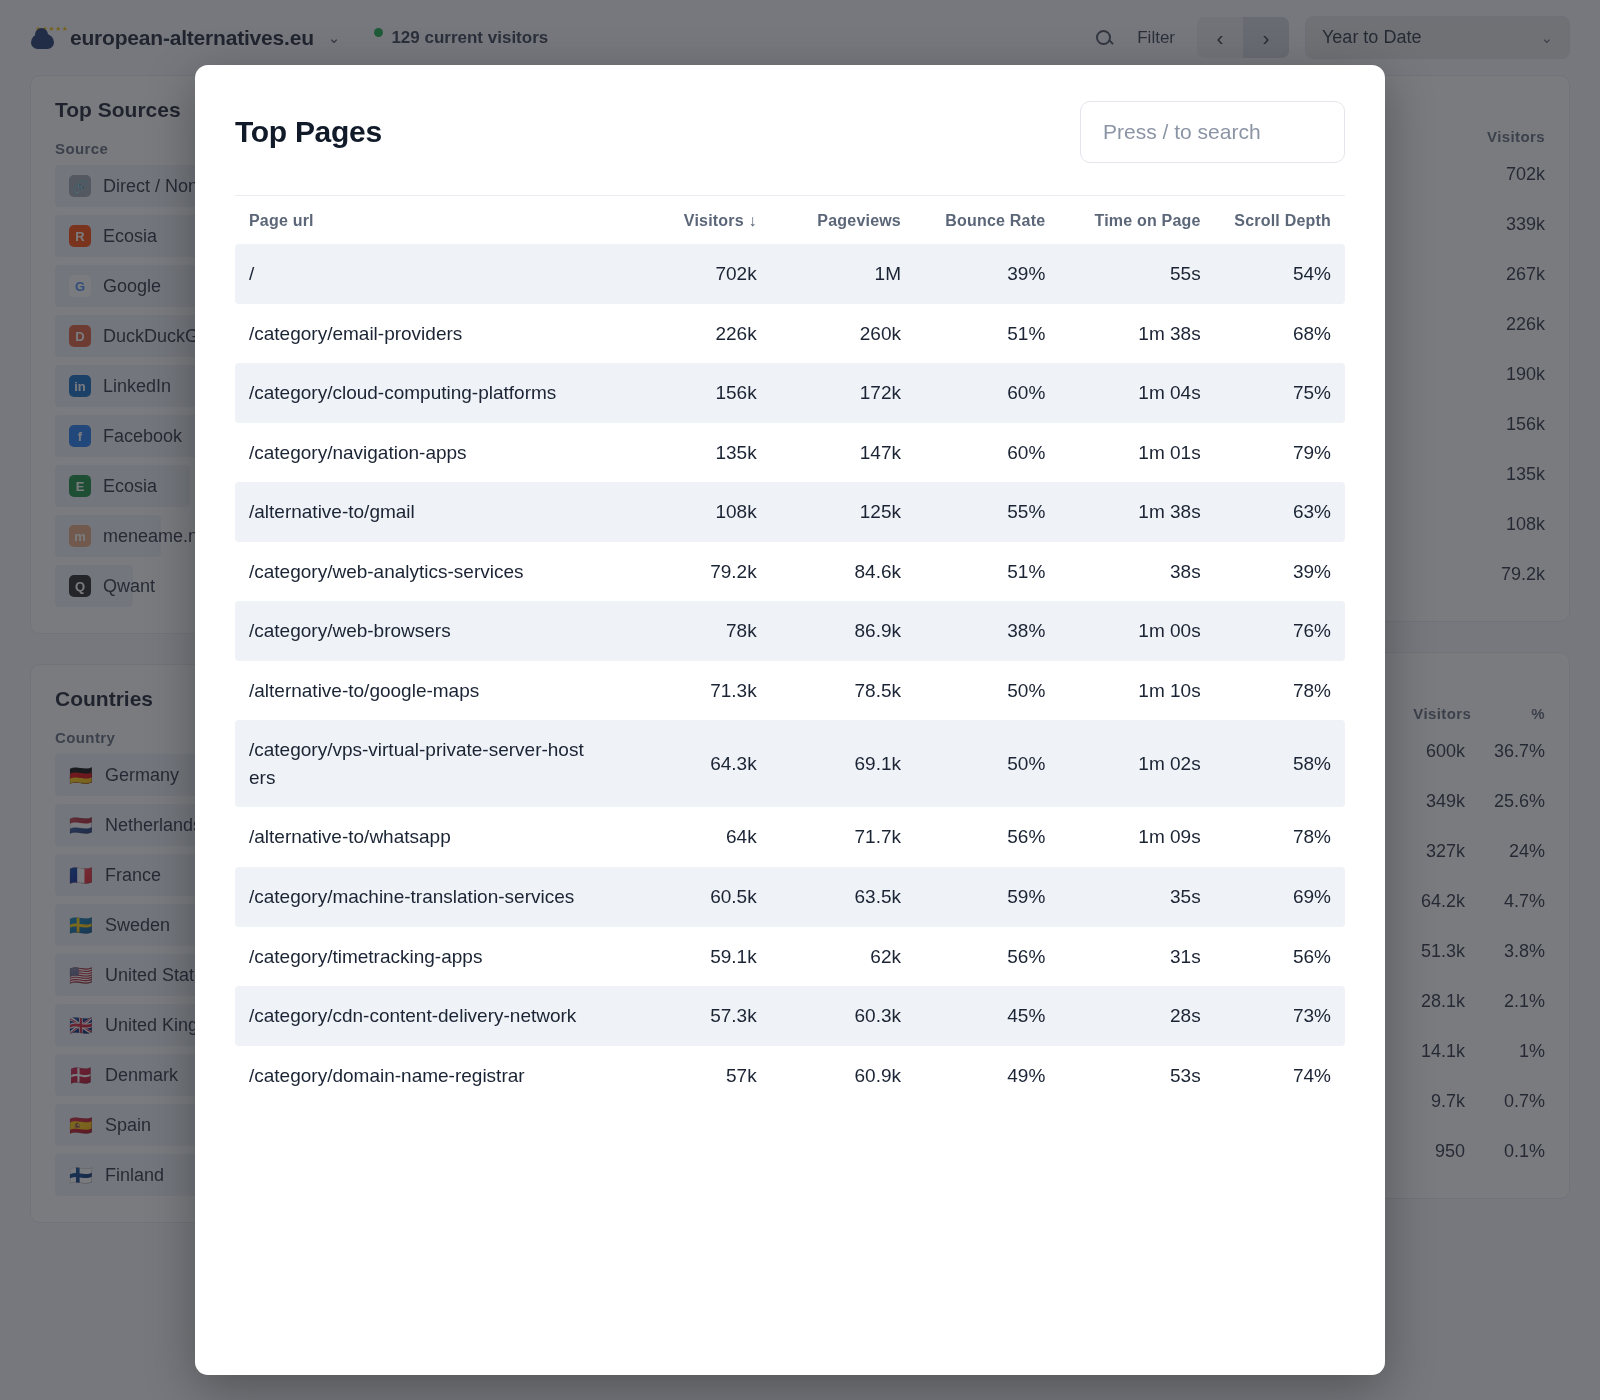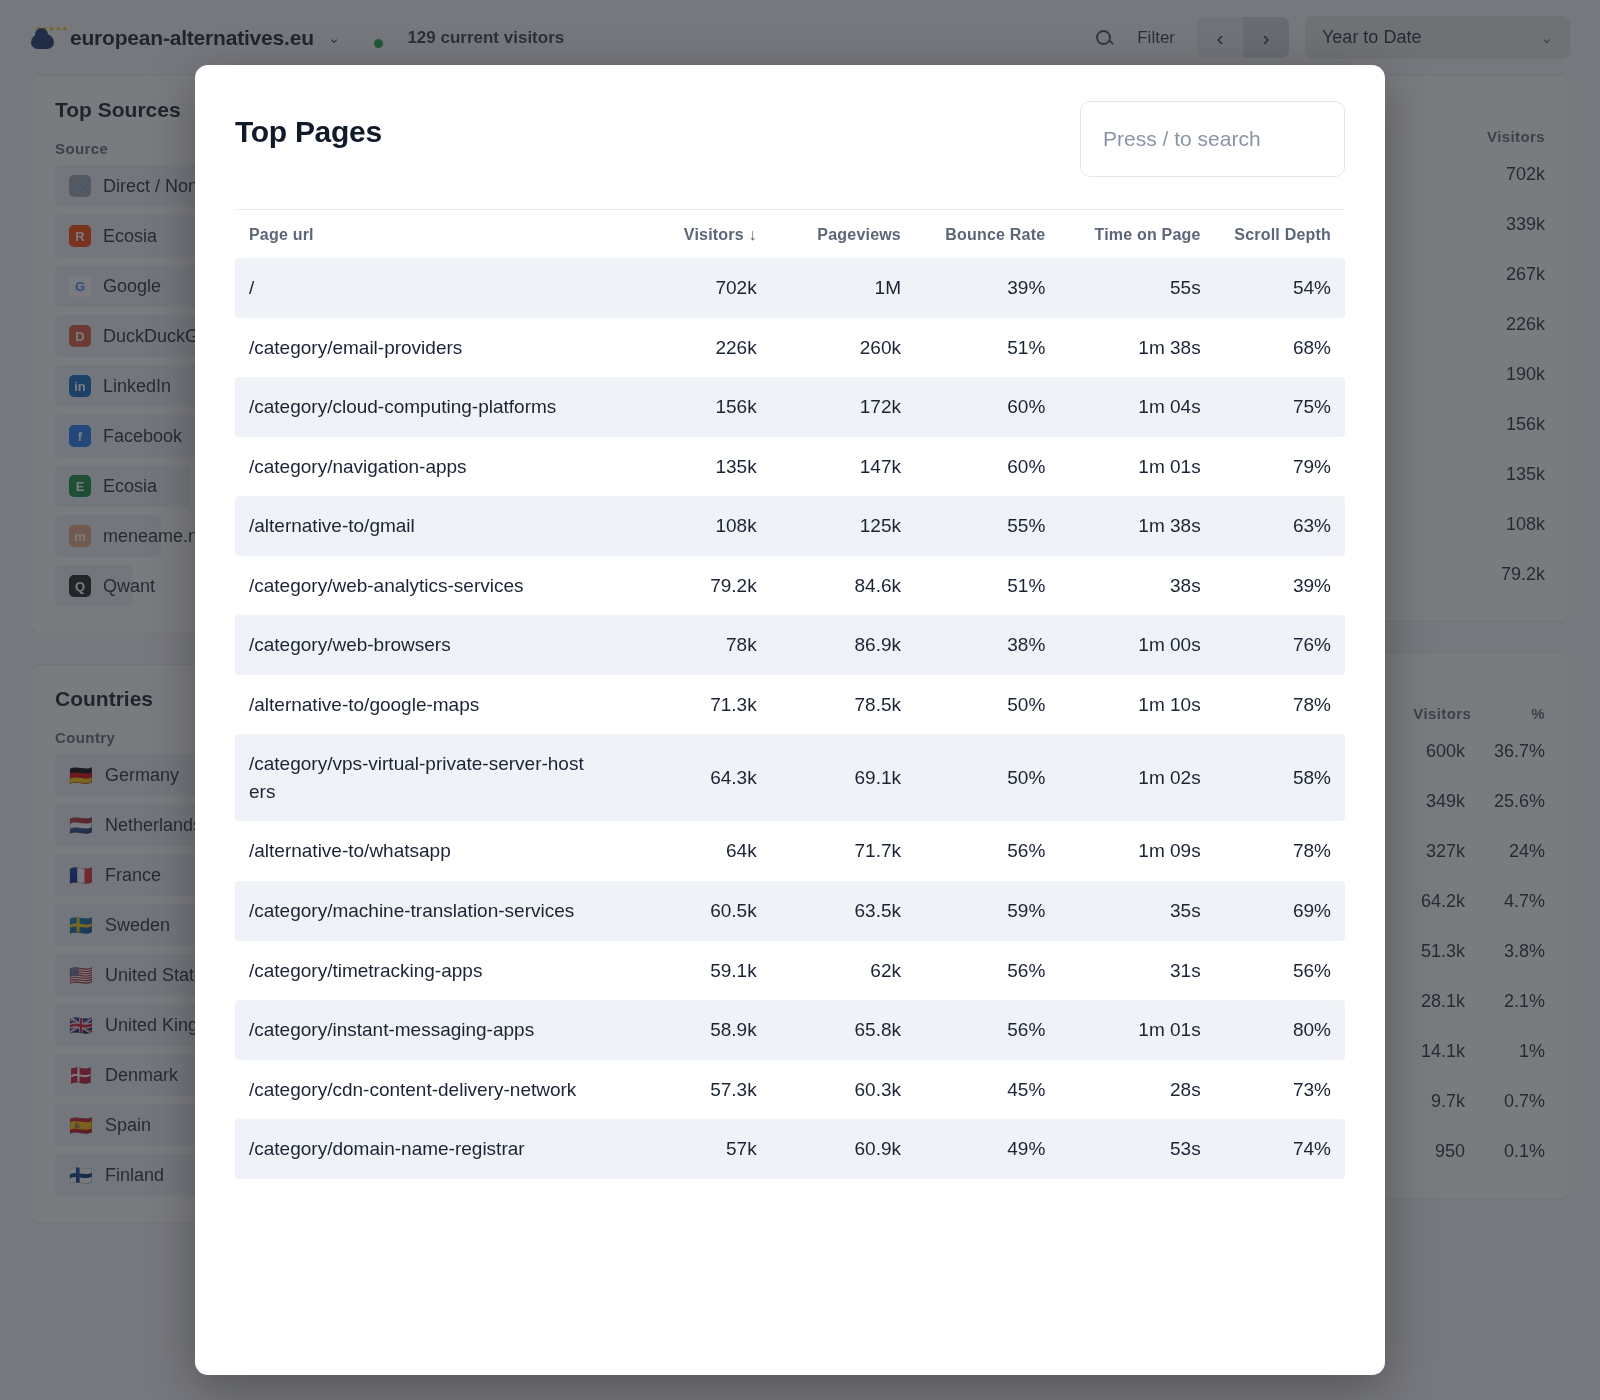--- a/index.html
+++ b/index.html
@@ -28,21 +28,21 @@
   .logo .cloud:before {
     content:""; position:absolute; left:4px; top:-6px; width:13px; height:13px;
     background:#16306b; border-radius:50%;
   }
   .logo .stars {
     position:absolute; left:5px; top:0; width:20px; height:13px;
     color:#f0c000; font-size:7px; letter-spacing:.4px; line-height:7px;
   }
   .site-name { font-size:21px; font-weight:bold; color:#121b2b; letter-spacing:-.2px; }
   .chev-site { font-size:15px; color:#3f4a5c; }
-  .visitors-live { display:flex; align-items:flex-end; gap:24px; margin-left:34px; }
+  .visitors-live { display:flex; align-items:flex-start; gap:8px; margin-left:34px; }
   .dot-live { width:9px; height:9px; border-radius:50%; background:#10a949; }
   .visitors-live span { font-size:17px; font-weight:bold; color:#2f3a4c; }
 
   .topbar-right { margin-left:auto; display:flex; align-items:center; gap:16px; }
   .filter-btn { display:flex; align-items:center; gap:26px; font-size:17px; color:#2f3a4c; padding:6px 6px; }
   .mag { width:15px; height:15px; border:2px solid #404b5e; border-radius:50%; position:relative; }
   .mag:after { content:""; position:absolute; width:6px; height:2px; background:#404b5e; transform:rotate(45deg); right:-5px; bottom:0px; }
   .navgroup { display:flex; border-radius:7px; overflow:hidden; }
   .navbtn { width:46px; height:41px; display:flex; align-items:center; justify-content:center;
             background:#e8eaee; font-size:21px; color:#1b2433; }
@@ -81,21 +81,21 @@
   
   .modal {
     position:absolute; left:195px; top:65px; width:1190px; height:1310px;
     background:#fff; border-radius:13px; overflow:hidden;
     box-shadow:0 14px 50px rgba(0,0,0,.30);
   }
   .modal-inner { padding:36px 40px 0 40px; height:100%; display:flex; flex-direction:column; }
   .modal-head { display:flex; align-items:flex-start; justify-content:space-between; }
   .modal-title { font-size:30px; font-weight:bold; color:#111a29; letter-spacing:-.3px; padding-top:14px; }
   .search-box {
-    width:265px; height:76px; border:1px solid #e2e6ec; border-radius:10px;
+    width:265px; height:62px; border:1px solid #e2e6ec; border-radius:10px;
     display:flex; align-items:center; padding:0 22px; font-size:21px; color:#8b94a5;
     background:#fff;
   }
   .divider { height:1px; background:#e9ecf1; margin-top:32px; }
 
   table { width:100%; border-collapse:collapse; table-layout:fixed; }
   th { font-size:16px; font-weight:bold; color:#5b6678; padding:16px 0 14px; letter-spacing:.2px; }
   th.u { text-align:left; padding-left:14px; }
   th.n { text-align:right; }
   td { font-size:19px; color:#1b2434; padding:16px 0; vertical-align:middle; line-height:1.45; }
@@ -551,28 +551,20 @@
             </tr>
             <tr>
               <td class="u">/category/timetracking-apps</td>
               <td class="n">59.1k</td>
               <td class="n">62k</td>
               <td class="n">56%</td>
               <td class="n">31s</td>
               <td class="n">56%</td>
             </tr>
             <tr>
-              <td class="u">/category/instant-messaging-apps</td>
-              <td class="n">58.9k</td>
-              <td class="n">65.8k</td>
-              <td class="n">56%</td>
-              <td class="n">1m 01s</td>
-              <td class="n">80%</td>
-            </tr>
-            <tr>
               <td class="u">/category/cdn-content-delivery-network</td>
               <td class="n">57.3k</td>
               <td class="n">60.3k</td>
               <td class="n">45%</td>
               <td class="n">28s</td>
               <td class="n">73%</td>
             </tr>
             <tr>
               <td class="u">/category/domain-name-registrar</td>
               <td class="n">57k</td>

